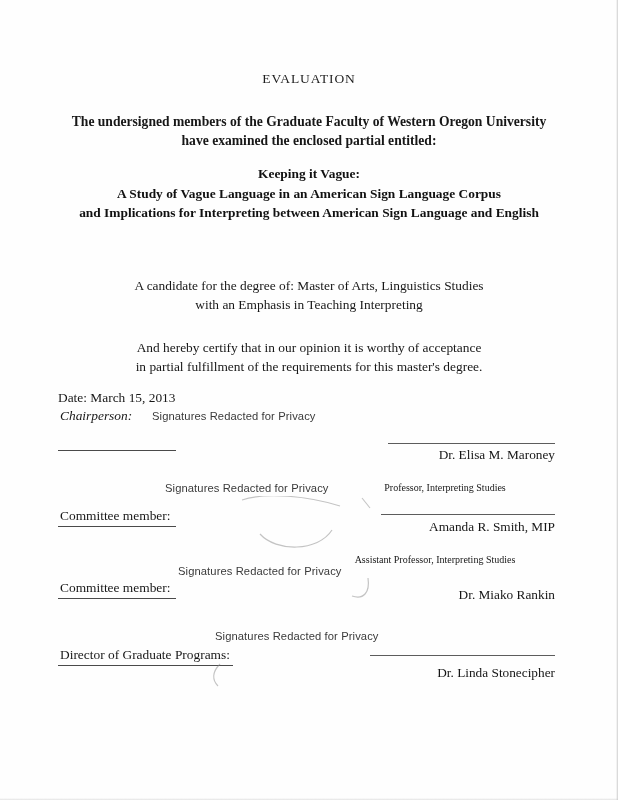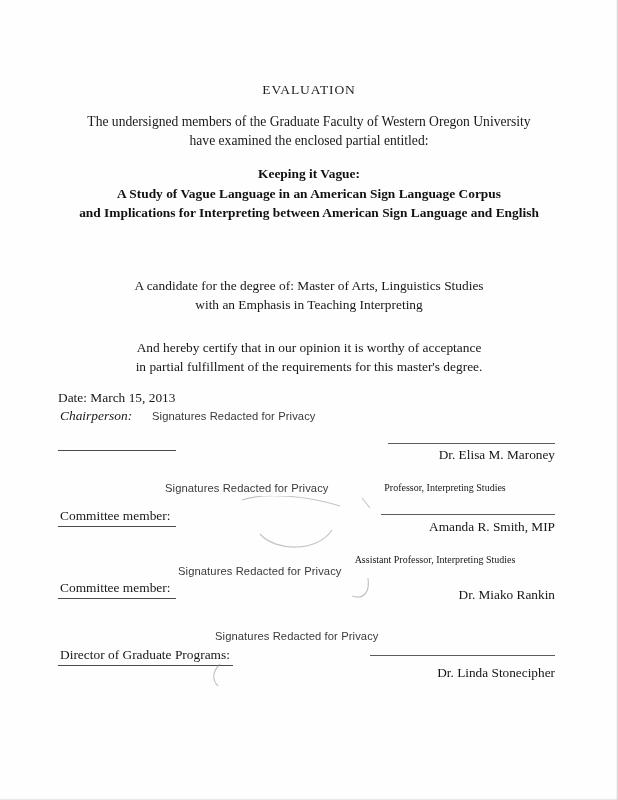--- a/index.html
+++ b/index.html
@@ -44,32 +44,32 @@
 
   .heading {
     position: absolute;
     top: 71px;
     left: 0;
     width: 618px;
     text-align: center;
     font-size: 13.5px;
     letter-spacing: 0.9px;
     color: #1d1d1d;
-    margin-top: 11px;
   }
 
   .intro {
     position: absolute;
     top: 112px;
     left: 0;
     width: 618px;
     text-align: center;
     font-size: 13.6px;
     line-height: 19px;
     color: #171717;
+    font-weight: bold;
   }
 
   .title-block {
     position: absolute;
     top: 164px;
     left: 0;
     width: 618px;
     text-align: center;
     font-size: 13.4px;
     font-weight: bold;

